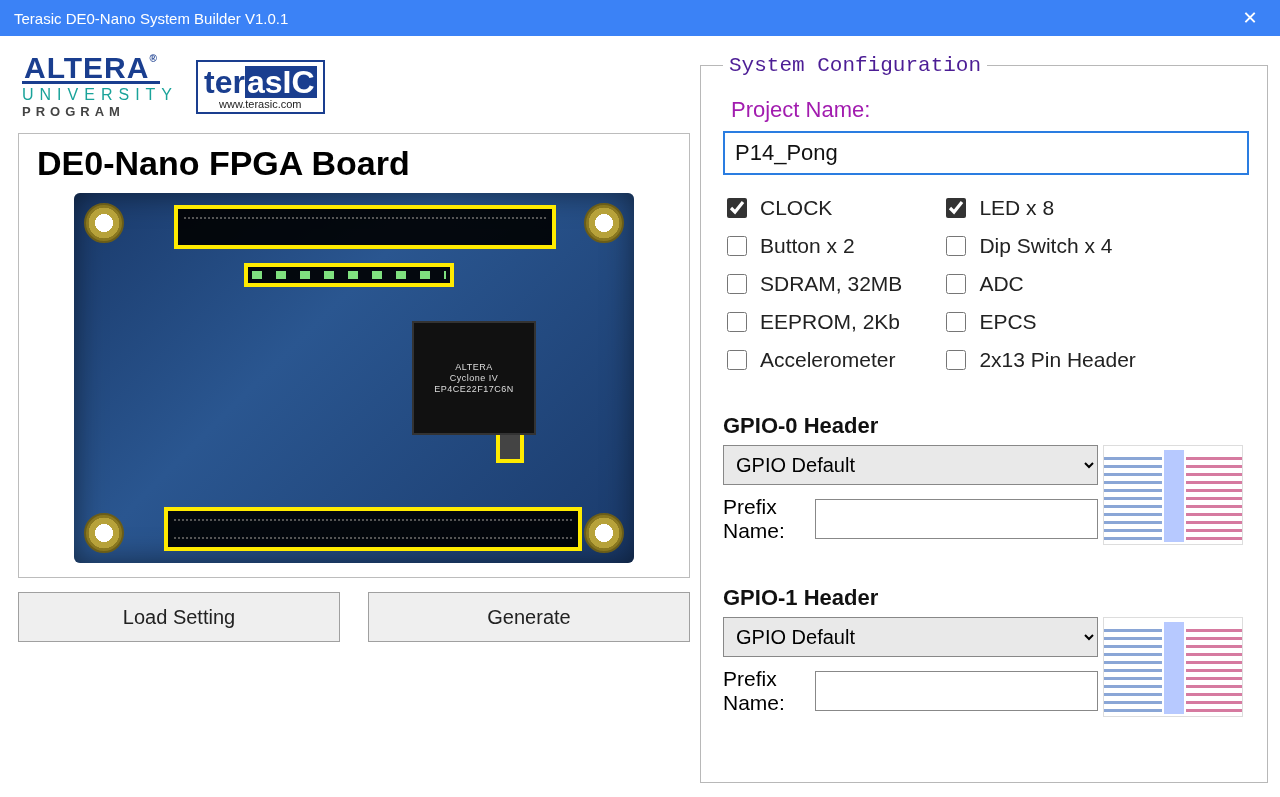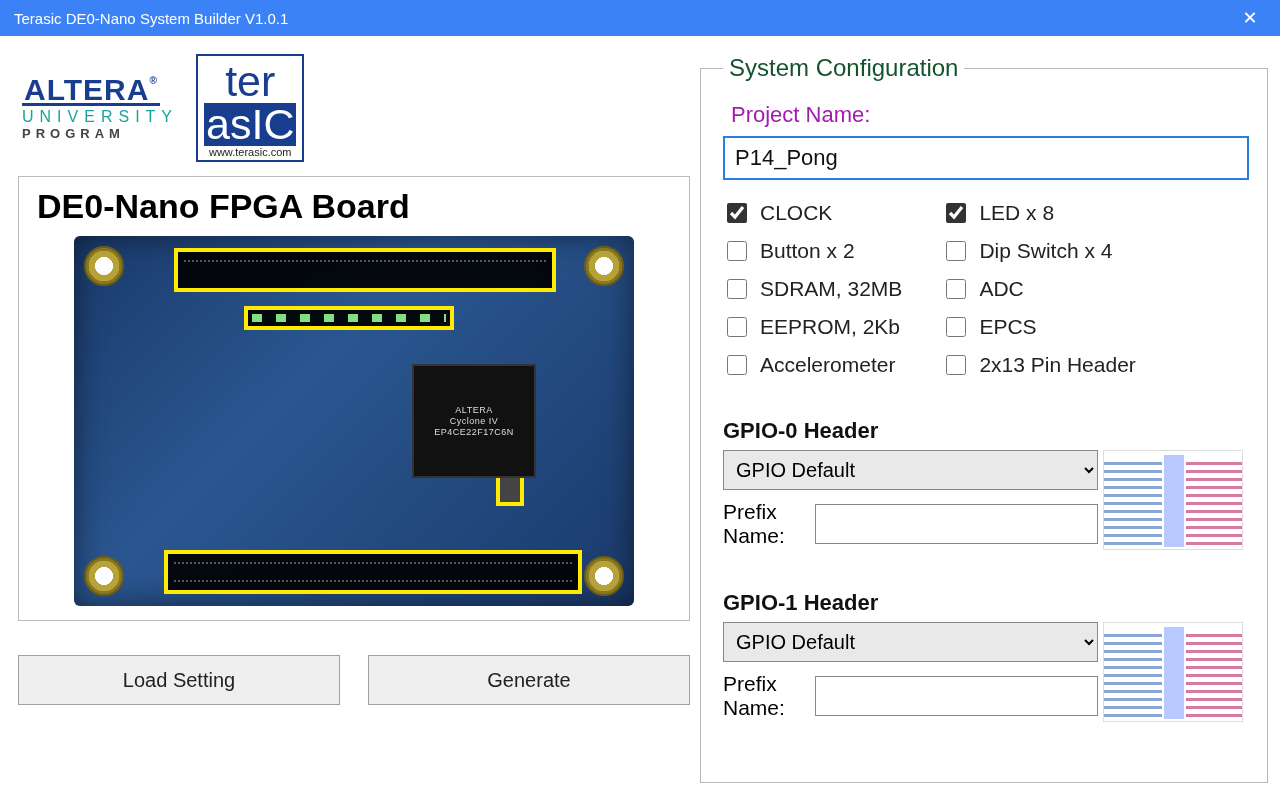--- a/index.html
+++ b/index.html
@@ -61,21 +61,21 @@
   }
   .altera-top .reg { font-size:10px; vertical-align:top; }
   .altera-mid { color:#1aa39a; font-size:16px; letter-spacing:6px; font-weight:400; margin-top:2px;}
   .altera-bot { color:#444; font-size:13px; letter-spacing:5px; font-weight:700;}
   .terasic-logo {
     border: 2px solid #1a3e8f;
     padding: 4px 6px 2px 6px;
     text-align: center;
     background:#fff;
   }
-  .terasic-logo .row1 { font-size:43px; font-weight:400; display:inline-flex; line-height:1;flex-direction:column;}
+  .terasic-logo .row1 { font-size:32px; font-weight:700; display:inline-flex; line-height:1;}
   .terasic-logo .ter { color:#1a3e8f; }
   .terasic-logo .asic { background:#1a3e8f; color:#fff; padding:0 2px; }
   .terasic-logo .row2 { font-size:11px; color:#222; letter-spacing:0px; }
   .board-panel {
     border: 1px solid #bcbcbc;
     padding: 10px 14px 14px 14px;
   }
   .board-title {
     font-size: 34px;
     font-weight: 700;
@@ -105,35 +105,35 @@
   .hl-led::after{content:"";position:absolute;inset:4px;background:repeating-linear-gradient(90deg,#7fe07f 0 10px,transparent 10px 24px);}
   .hl-small{ bottom:100px; right:110px; width:28px; height:50px; background:#444;}
   .hl-bot { bottom:12px; left:90px; width:418px; height:44px;}
   .hl-bot::after{content:"";position:absolute;inset:8px 6px;border-top:2px dotted #555;border-bottom:2px dotted #555;}
   .chip{ position:absolute; background:#111; color:#ddd; font-size:8px; text-align:center;
          display:flex;flex-direction:column;justify-content:center;gap:1px;
          box-shadow:0 0 0 2px #333; }
   .chip-main{ top:130px; right:100px; width:120px; height:110px;}
   .chip-main div{font-size:9px; letter-spacing:0.5px;}
   .buttons-row {
-    display:flex; gap:28px; margin-top:20px;
+    display:flex; gap:28px; margin-top:0;
   }
   .btn {
     flex:1; height:50px; border:1px solid #a0a0a0; background:#efefef;
     font-size:20px; color:#222; cursor:pointer;
   }
   .right-pane { flex: 1; }
   fieldset.sys {
     border: 1px solid #b8b8b8;
     padding: 14px 18px 16px 22px;
     height: 100%;
     margin:0;
   }
   fieldset.sys > legend {
-    font-size: 24px; color:#14532d; padding: 0 6px;
+    font-size: 21px; color:#4c1d95; padding: 0 6px; font-family: Liberation Mono, monospace;
   }
   .proj-label { font-size:22px; color:#a21caf; margin: 6px 0 8px 8px;}
   .proj-input {
     width: 100%; height: 44px; border:2px solid #2a7de1;
     font-size:22px; padding: 0 10px; outline:none; color:#111;
   }
   .checks { display:flex; gap:40px; margin-top:20px; }
   .checks .col { display:flex; flex-direction:column; gap:12px; }
   .chk { display:flex; align-items:center; gap:10px; font-size:21px; color:#222;}
   .chk input { width:20px; height:20px; accent-color:#333; cursor:pointer;}

